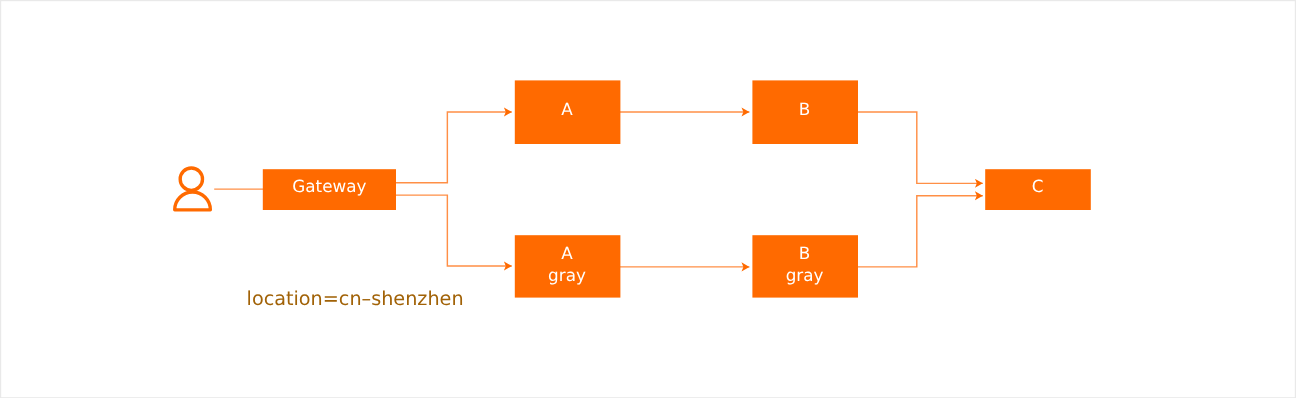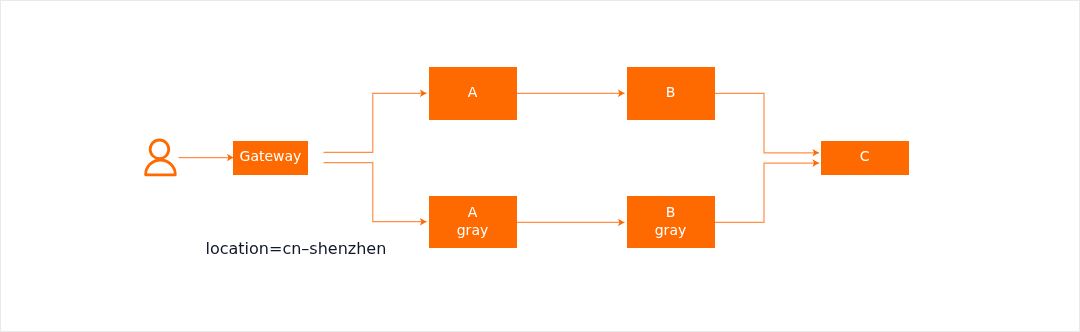--- a/index.html
+++ b/index.html
@@ -16,21 +16,21 @@
   }
   #wires{position:absolute;left:0;top:0;width:1078px;height:330px;}
   .node{
     position:absolute;background:#ff6a00;color:#ffffff;
     display:flex;align-items:center;justify-content:center;
     text-align:center;line-height:18.7px;font-size:14px;
     white-space:pre-line;
   }
   .node > span{display:block;width:100%;transform:translateY(-0.8px);}
   #caption{
-    position:absolute;color:#0f172a;font-size:16px;white-space:nowrap;
+    position:absolute;color:#a16207;font-size:16px;white-space:nowrap;
     line-height:19px;
   }
 </style>
 </head>
 <body>
 
 <div id="canvas">
 
   <svg id="wires" viewBox="0 0 1078 330" xmlns="http://www.w3.org/2000/svg">
     <defs>
@@ -46,21 +46,21 @@
       <path d="M515 221.4 H623.5" marker-end="url(#ah)"></path>
       <path d="M713 92.3 H763 V151.8 H818" marker-end="url(#ah)"></path>
       <path d="M713 221.4 H763 V162.1 H818" marker-end="url(#ah)"></path>
     </g>
     <g transform="translate(0,0)">
       <circle cx="158.45" cy="148.3" r="9.3" fill="none" stroke="#ff6a00" stroke-width="2.8"></circle>
       <path d="M144.6 173.85 A14.85 14.85 0 0 1 174.3 173.85 Z" fill="none" stroke="#ff6a00" stroke-width="2.8" stroke-linejoin="round"></path>
     </g>
   </svg>
 
-  <div class="node" style="left:232px;top:140px;width:75px;height:33.5px"><span>Gateway</span></div>
+  <div class="node" style="left:218px;top:140px;width:111px;height:33.5px"><span>Gateway</span></div>
   <div class="node" style="left:427.5px;top:66px;width:88px;height:52.5px"><span>A</span></div>
   <div class="node" style="left:625.5px;top:66px;width:88px;height:52.5px"><span>B</span></div>
   <div class="node" style="left:427.5px;top:195.3px;width:88px;height:52.2px"><span>A
 gray</span></div>
   <div class="node" style="left:625.5px;top:195.3px;width:88px;height:52.2px"><span>B
 gray</span></div>
   <div class="node" style="left:820px;top:140px;width:87.5px;height:33.5px"><span>C</span></div>
 
   <div id="caption" style="left:204.5px;top:238.2px">location=cn–shenzhen</div>
 </div>

